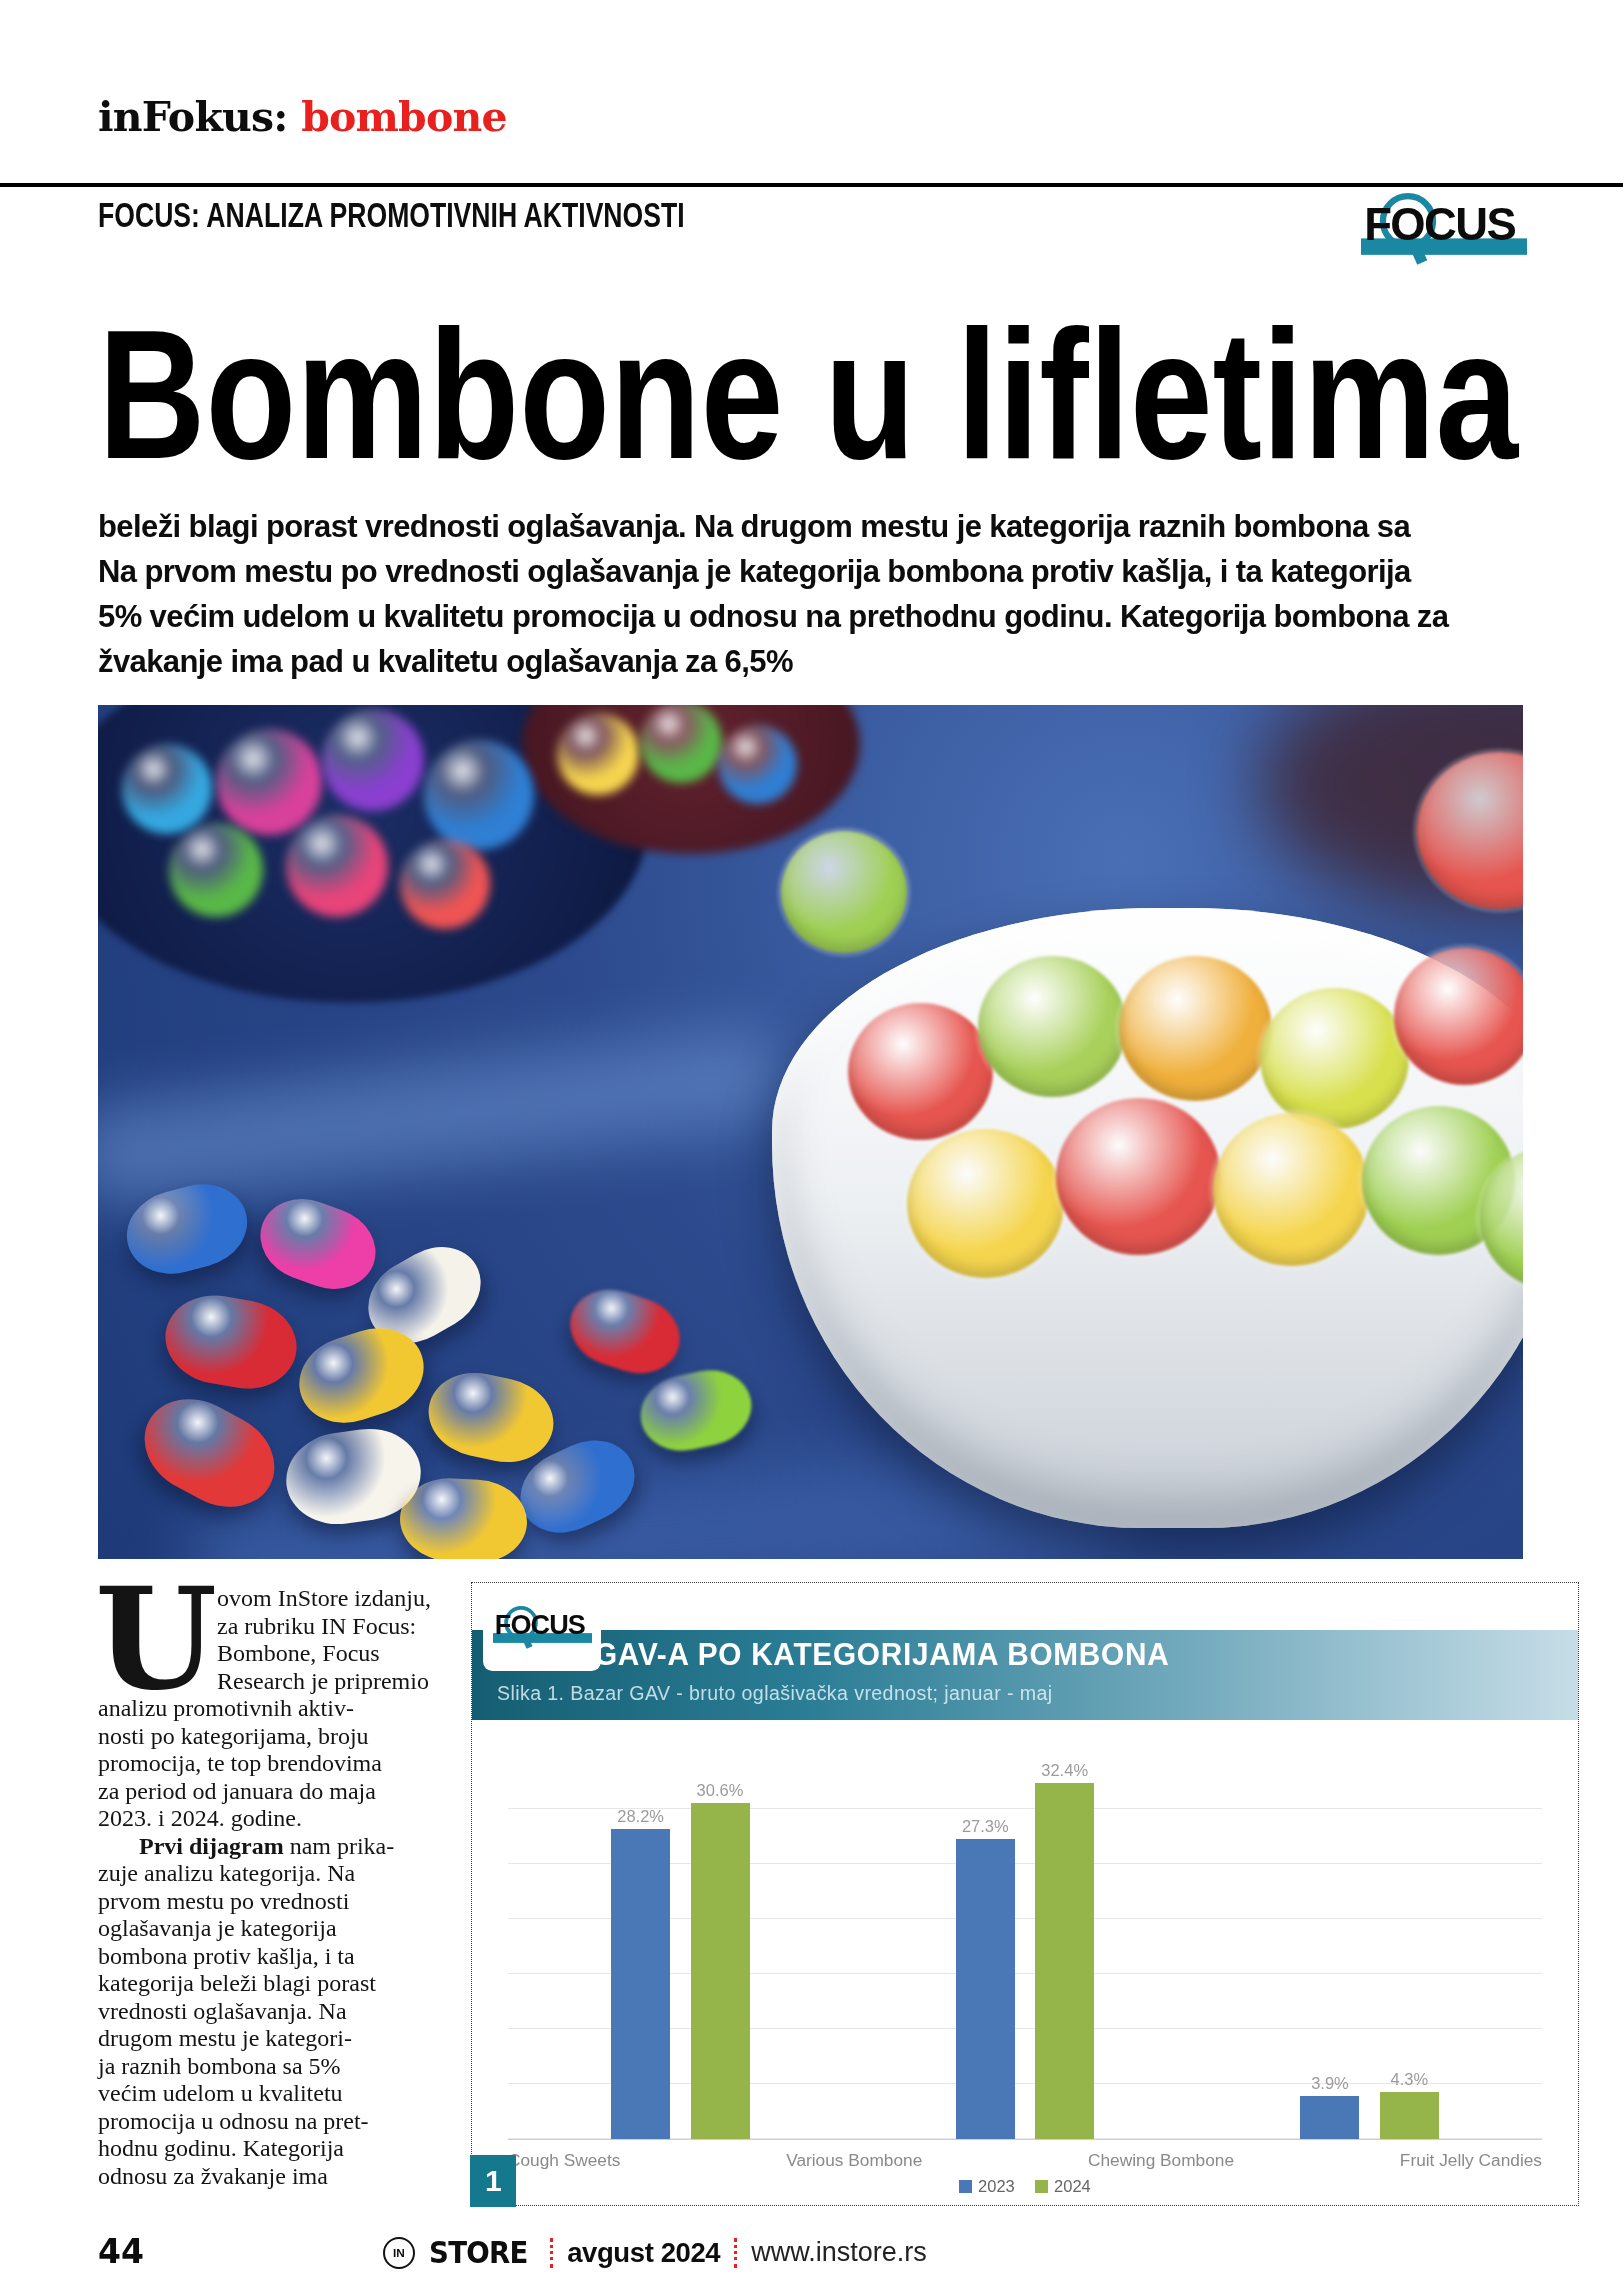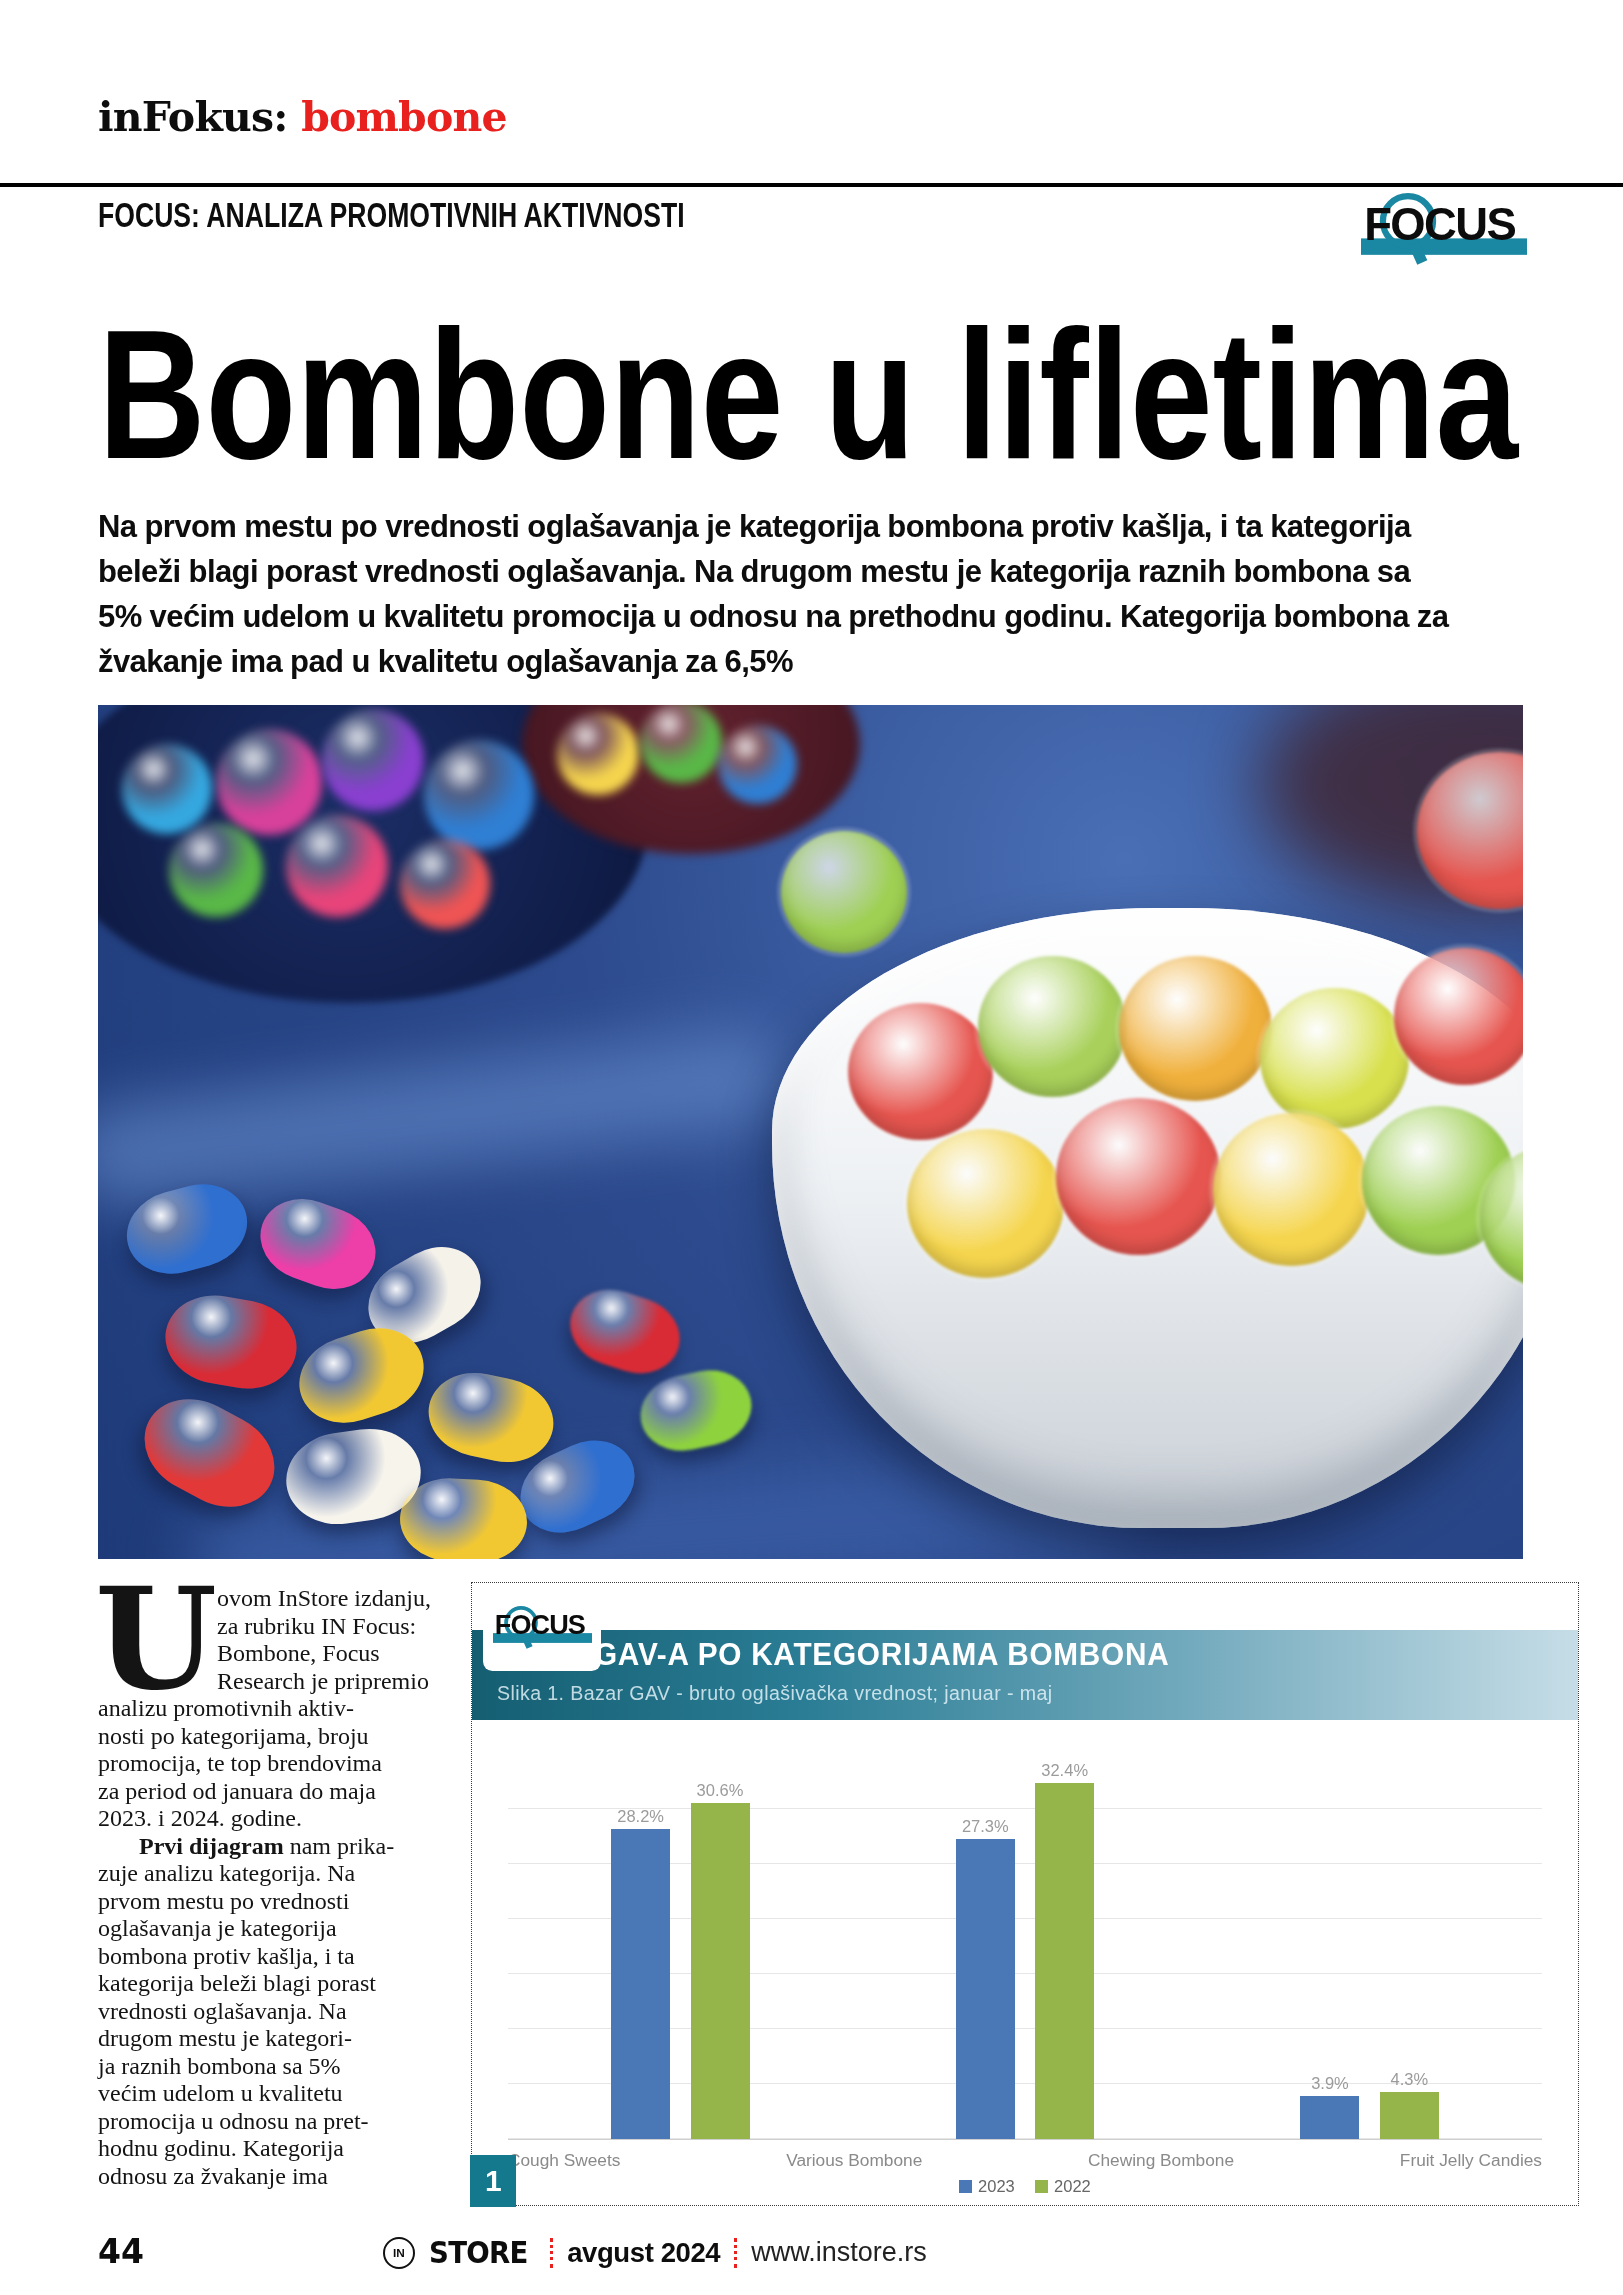--- a/index.html
+++ b/index.html
@@ -114,22 +114,22 @@
       <rect x="66" y="70" width="14" height="26" fill="#1a87a3" transform="rotate(-24 73 83)"></rect>
       <text x="4" y="66" font-family="Liberation Sans, sans-serif" font-weight="bold" font-size="58" letter-spacing="-2" fill="#0c0c0c">FOCUS</text>
     </svg>
   </div>
 
   <svg class="big-title-svg" width="1431" height="210" viewBox="0 0 1822 268">
     <text x="2" y="216" font-family="Liberation Sans, sans-serif" font-weight="bold" font-size="235" textLength="1812" lengthAdjust="spacingAndGlyphs">Bombone u lifletima</text>
   </svg>
 
   <div class="intro">
+      <div class="iline">beleži blagi porast vrednosti oglašavanja. Na drugom mestu je kategorija raznih bombona sa</div>
       <div class="iline">Na prvom mestu po vrednosti oglašavanja je kategorija bombona protiv kašlja, i ta kategorija</div>
-      <div class="iline">beleži blagi porast vrednosti oglašavanja. Na drugom mestu je kategorija raznih bombona sa</div>
       <div class="iline">5% većim udelom u kvalitetu promocija u odnosu na prethodnu godinu. Kategorija bombona za</div>
       <div class="iline">žvakanje ima pad u kvalitetu oglašavanja za 6,5%</div>
     </div>
 
   <div class="photo">
     <div class="bowl-dark"></div>
     <div class="bowl-maroon"></div>
     <div class="blob" style="left:1162px;top:-47px;width:440px;height:251px;background:#40232e;filter:blur(35px);opacity:.8;"></div>
     <div class="streak" style="left:-31px;top:361px;width:722px;height:102px;background:#5d83c4;filter:blur(30px);transform:rotate(-7deg);opacity:.7;"></div>
     <div class="streak" style="left:94px;top:770px;width:942px;height:118px;background:#3b5ea6;filter:blur(31px);transform:rotate(-4deg);opacity:.8;"></div>
@@ -256,21 +256,21 @@
         <div class="cat-label">Chewing Bombone</div>
         <div class="cat-label">Fruit Jelly Candies</div>
       </div>
     <div class="legend">
         <div class="legend-item">
           <span class="legend-swatch" style="background: rgb(74, 119, 181);"></span>
           <span>2023</span>
         </div>
         <div class="legend-item">
           <span class="legend-swatch" style="background: rgb(149, 181, 75);"></span>
-          <span>2022</span>
+          <span>2024</span>
         </div>
       </div>
     <div class="fig-badge">1</div>
   </div>
 
   <div class="footer-page">44</div>
   <div class="footer-cluster">
     <span class="in-circle">IN</span>
     <span class="store-word">STORE</span>
     <span class="red-dots"></span>

